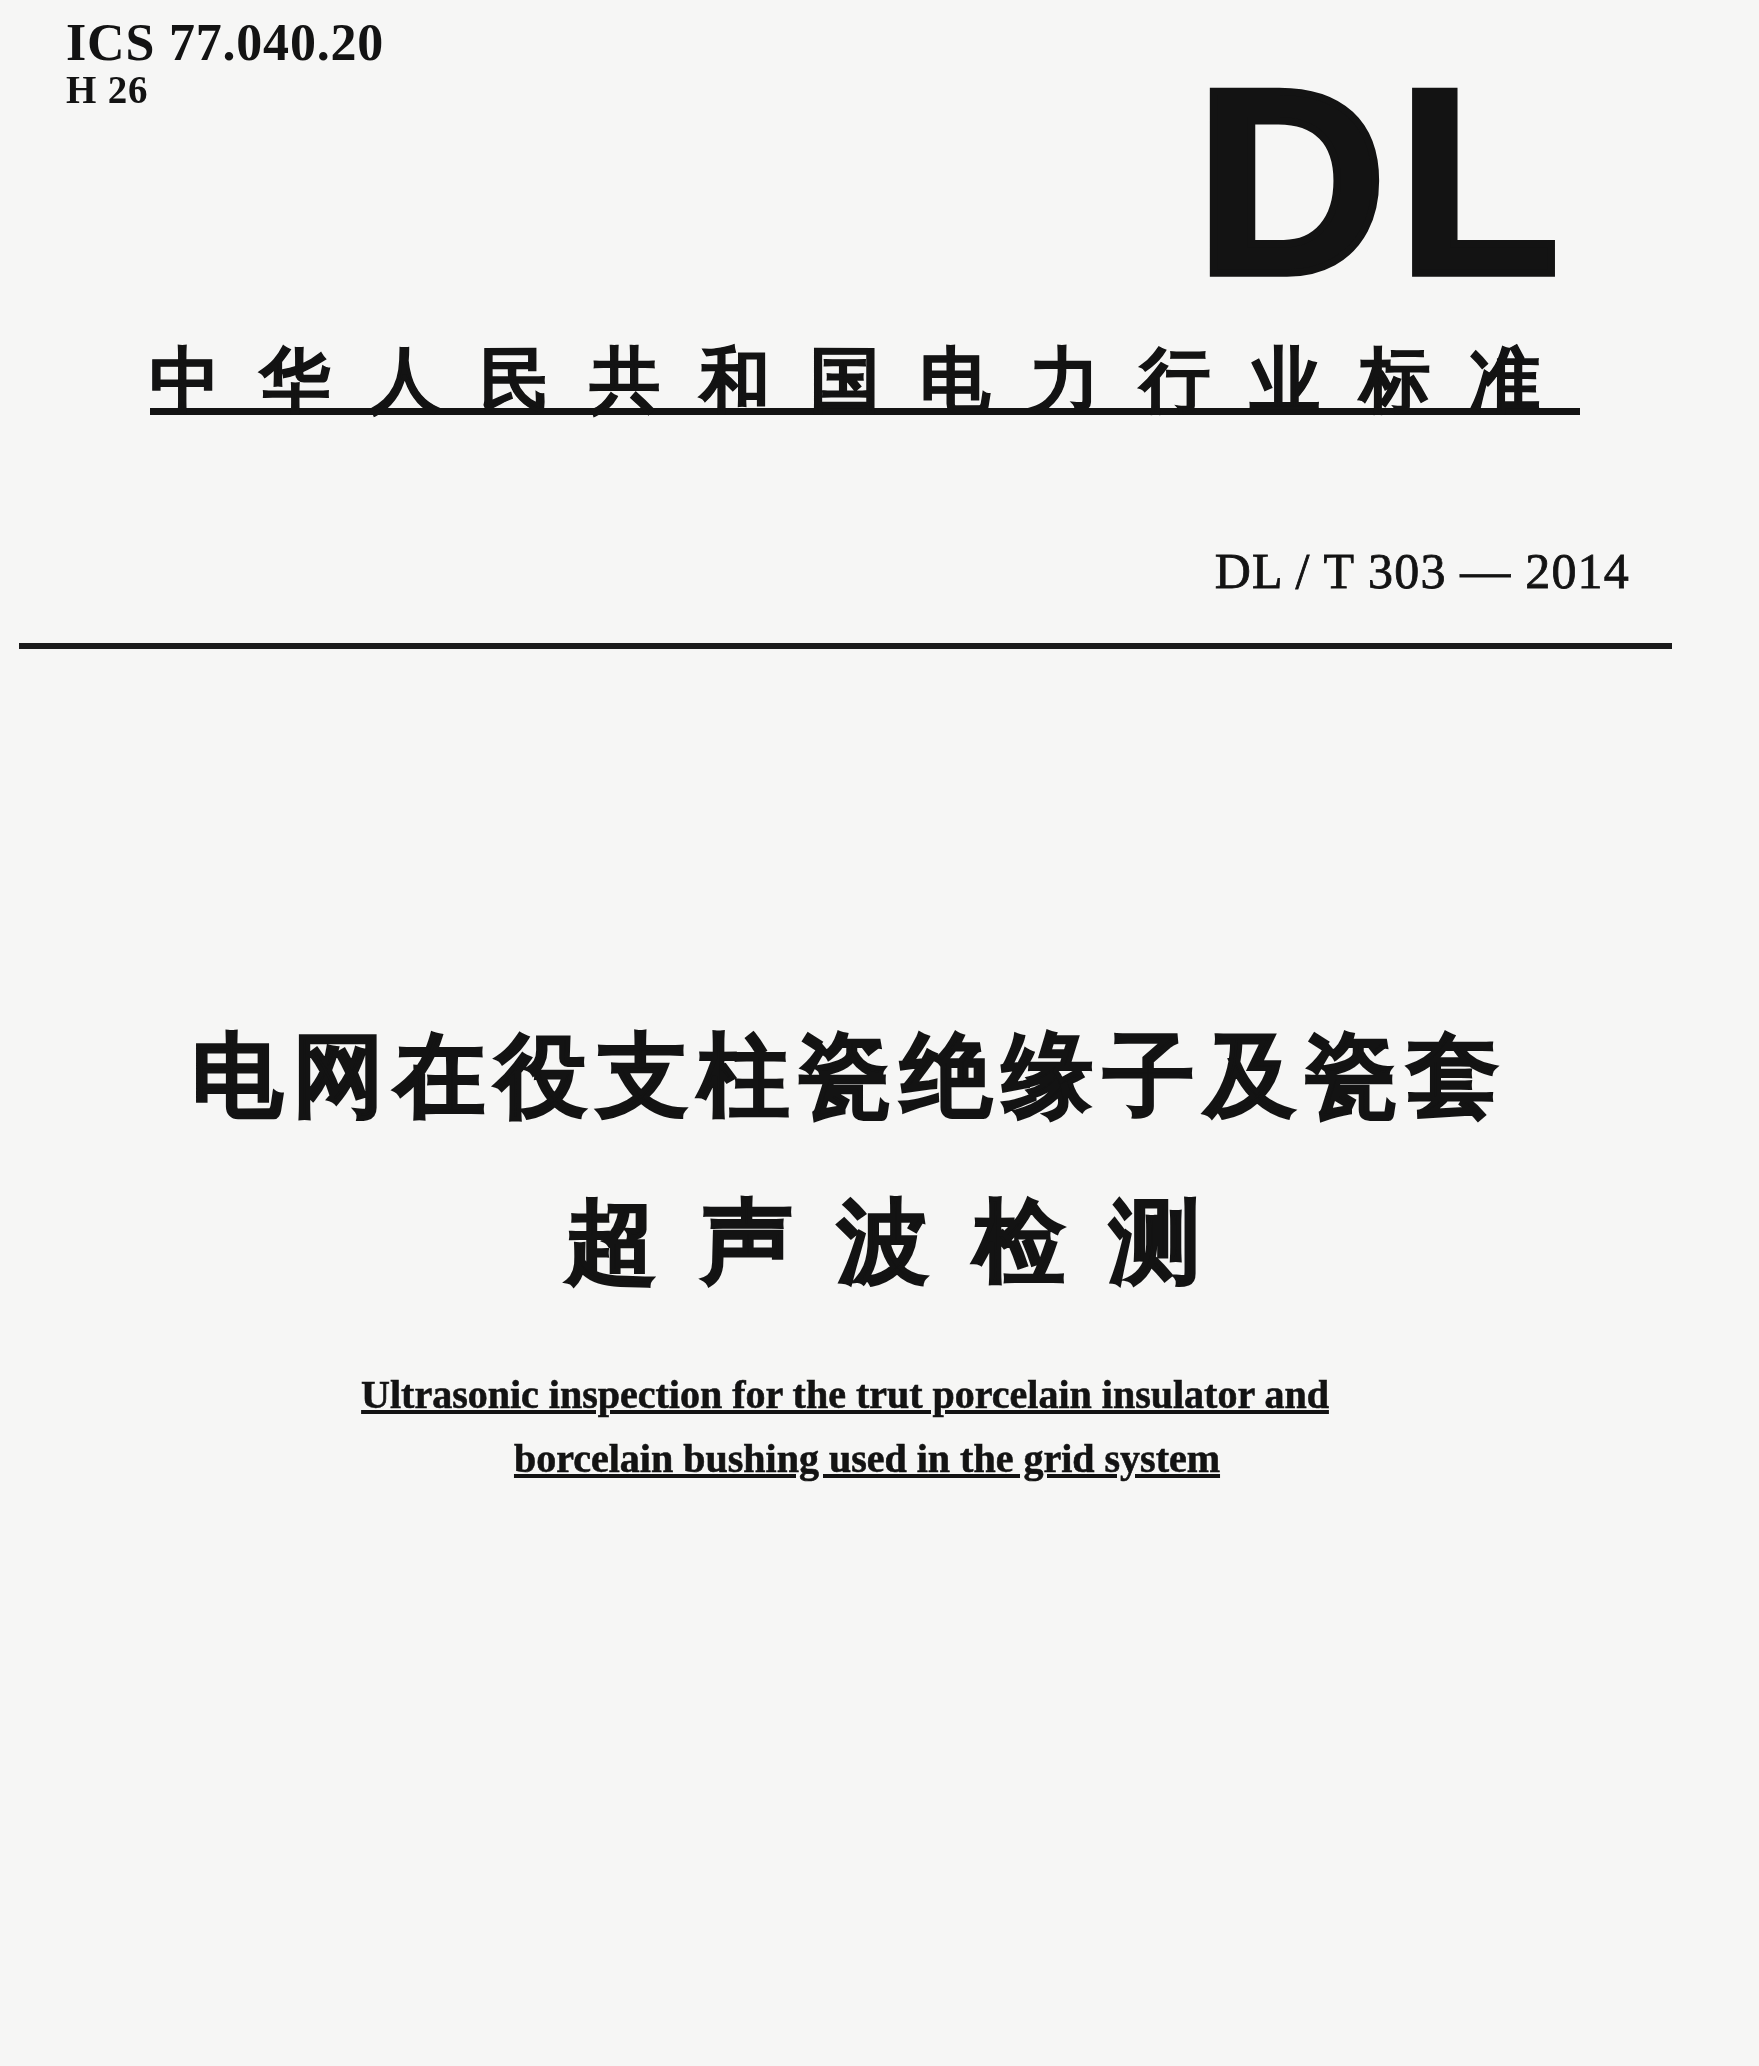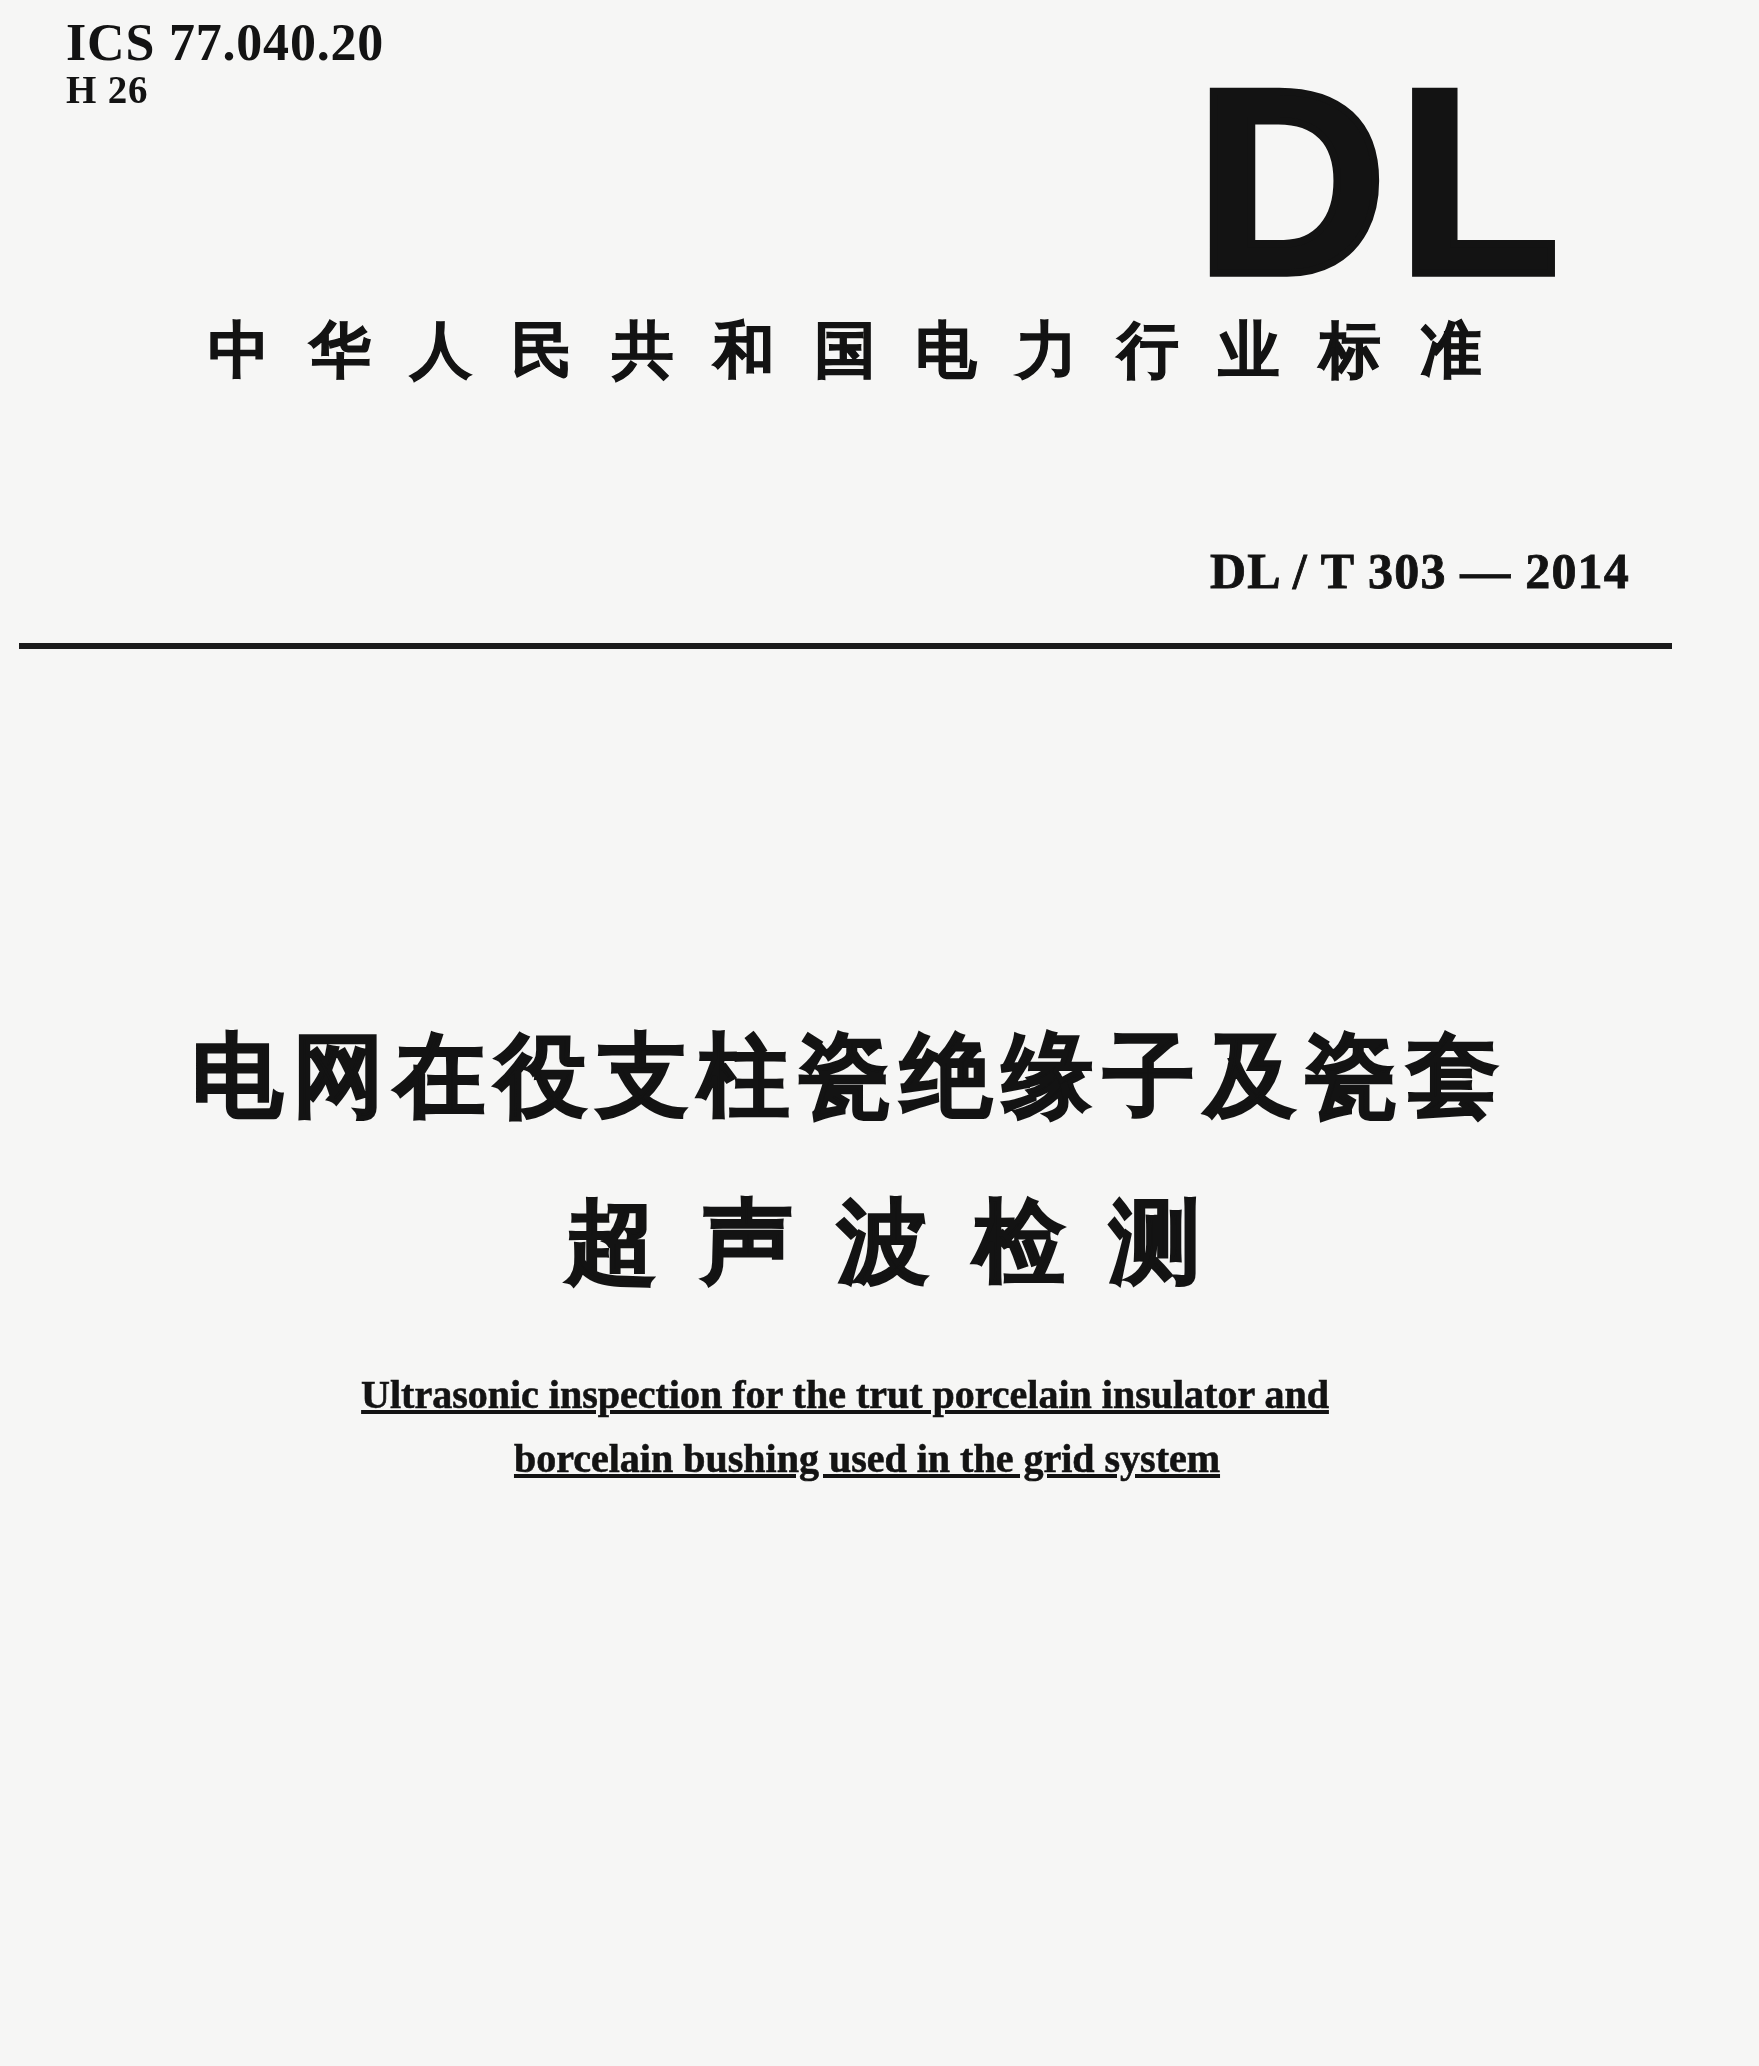--- a/index.html
+++ b/index.html
@@ -53,35 +53,36 @@
   
   .centered {
     position: absolute;
     left: 0;
     width: 1690px;
     text-align: center;
     white-space: nowrap;
   }
 
   .category {
-    top: 320px;
-    font-size: 61px;
+    top: 346px;
+    font-size: 70px;
     font-weight: bold;
     line-height: 1.0;
     letter-spacing: 40px;
     text-indent: 40px;
+    text-decoration: underline;
     -webkit-text-stroke: 1.2px #131313;
   }
 
   .std-number {
     position: absolute;
     top: 546px;
     right: 130px;
     font-size: 50px;
-    font-weight: bold;
+    font-weight: normal;
     line-height: 1.0;
     letter-spacing: 1.2px;
     -webkit-text-stroke: 0.8px #131313;
   }
 
   .rule {
     position: absolute;
     left: 18.6px;
     width: 1653px;
     height: 6.2px;

